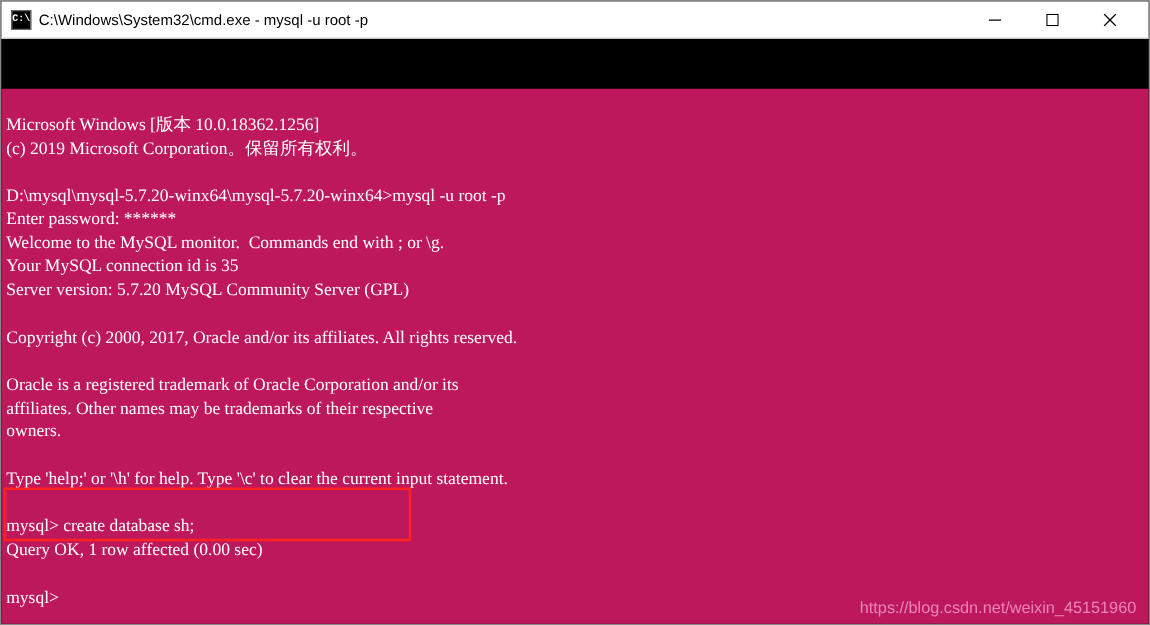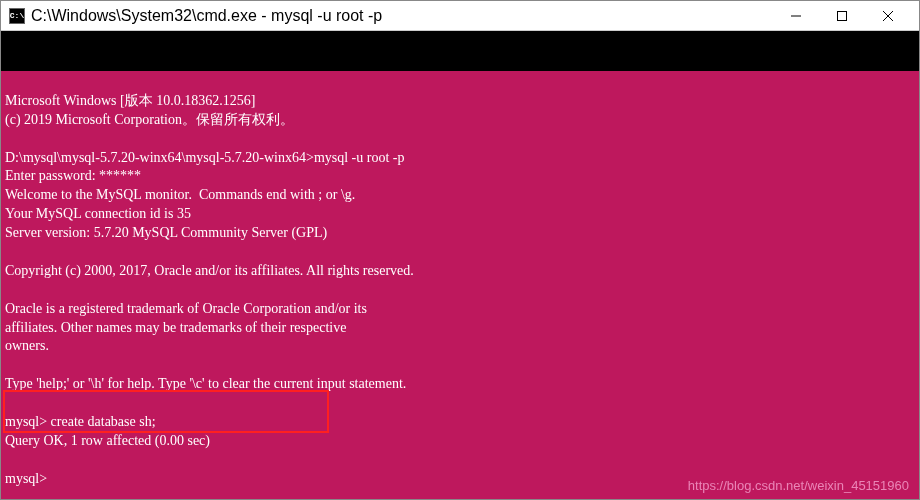--- a/index.html
+++ b/index.html
@@ -32,21 +32,21 @@
       display: flex;
       align-items: center;
       justify-content: center;
       font-size: 8px;
       color: #fff;
       font-weight: bold;
       border: 1px solid #666;
     }
     .titlebar-title {
       flex: 1;
-      font-size: 16px;
+      font-size: 12px;
       color: #000;
       font-family: "Segoe UI", Tahoma, sans-serif;
     }
     .titlebar-buttons {
       display: flex;
       gap: 0;
     }
     .titlebar-btn {
       width: 46px;
       height: 30px;

